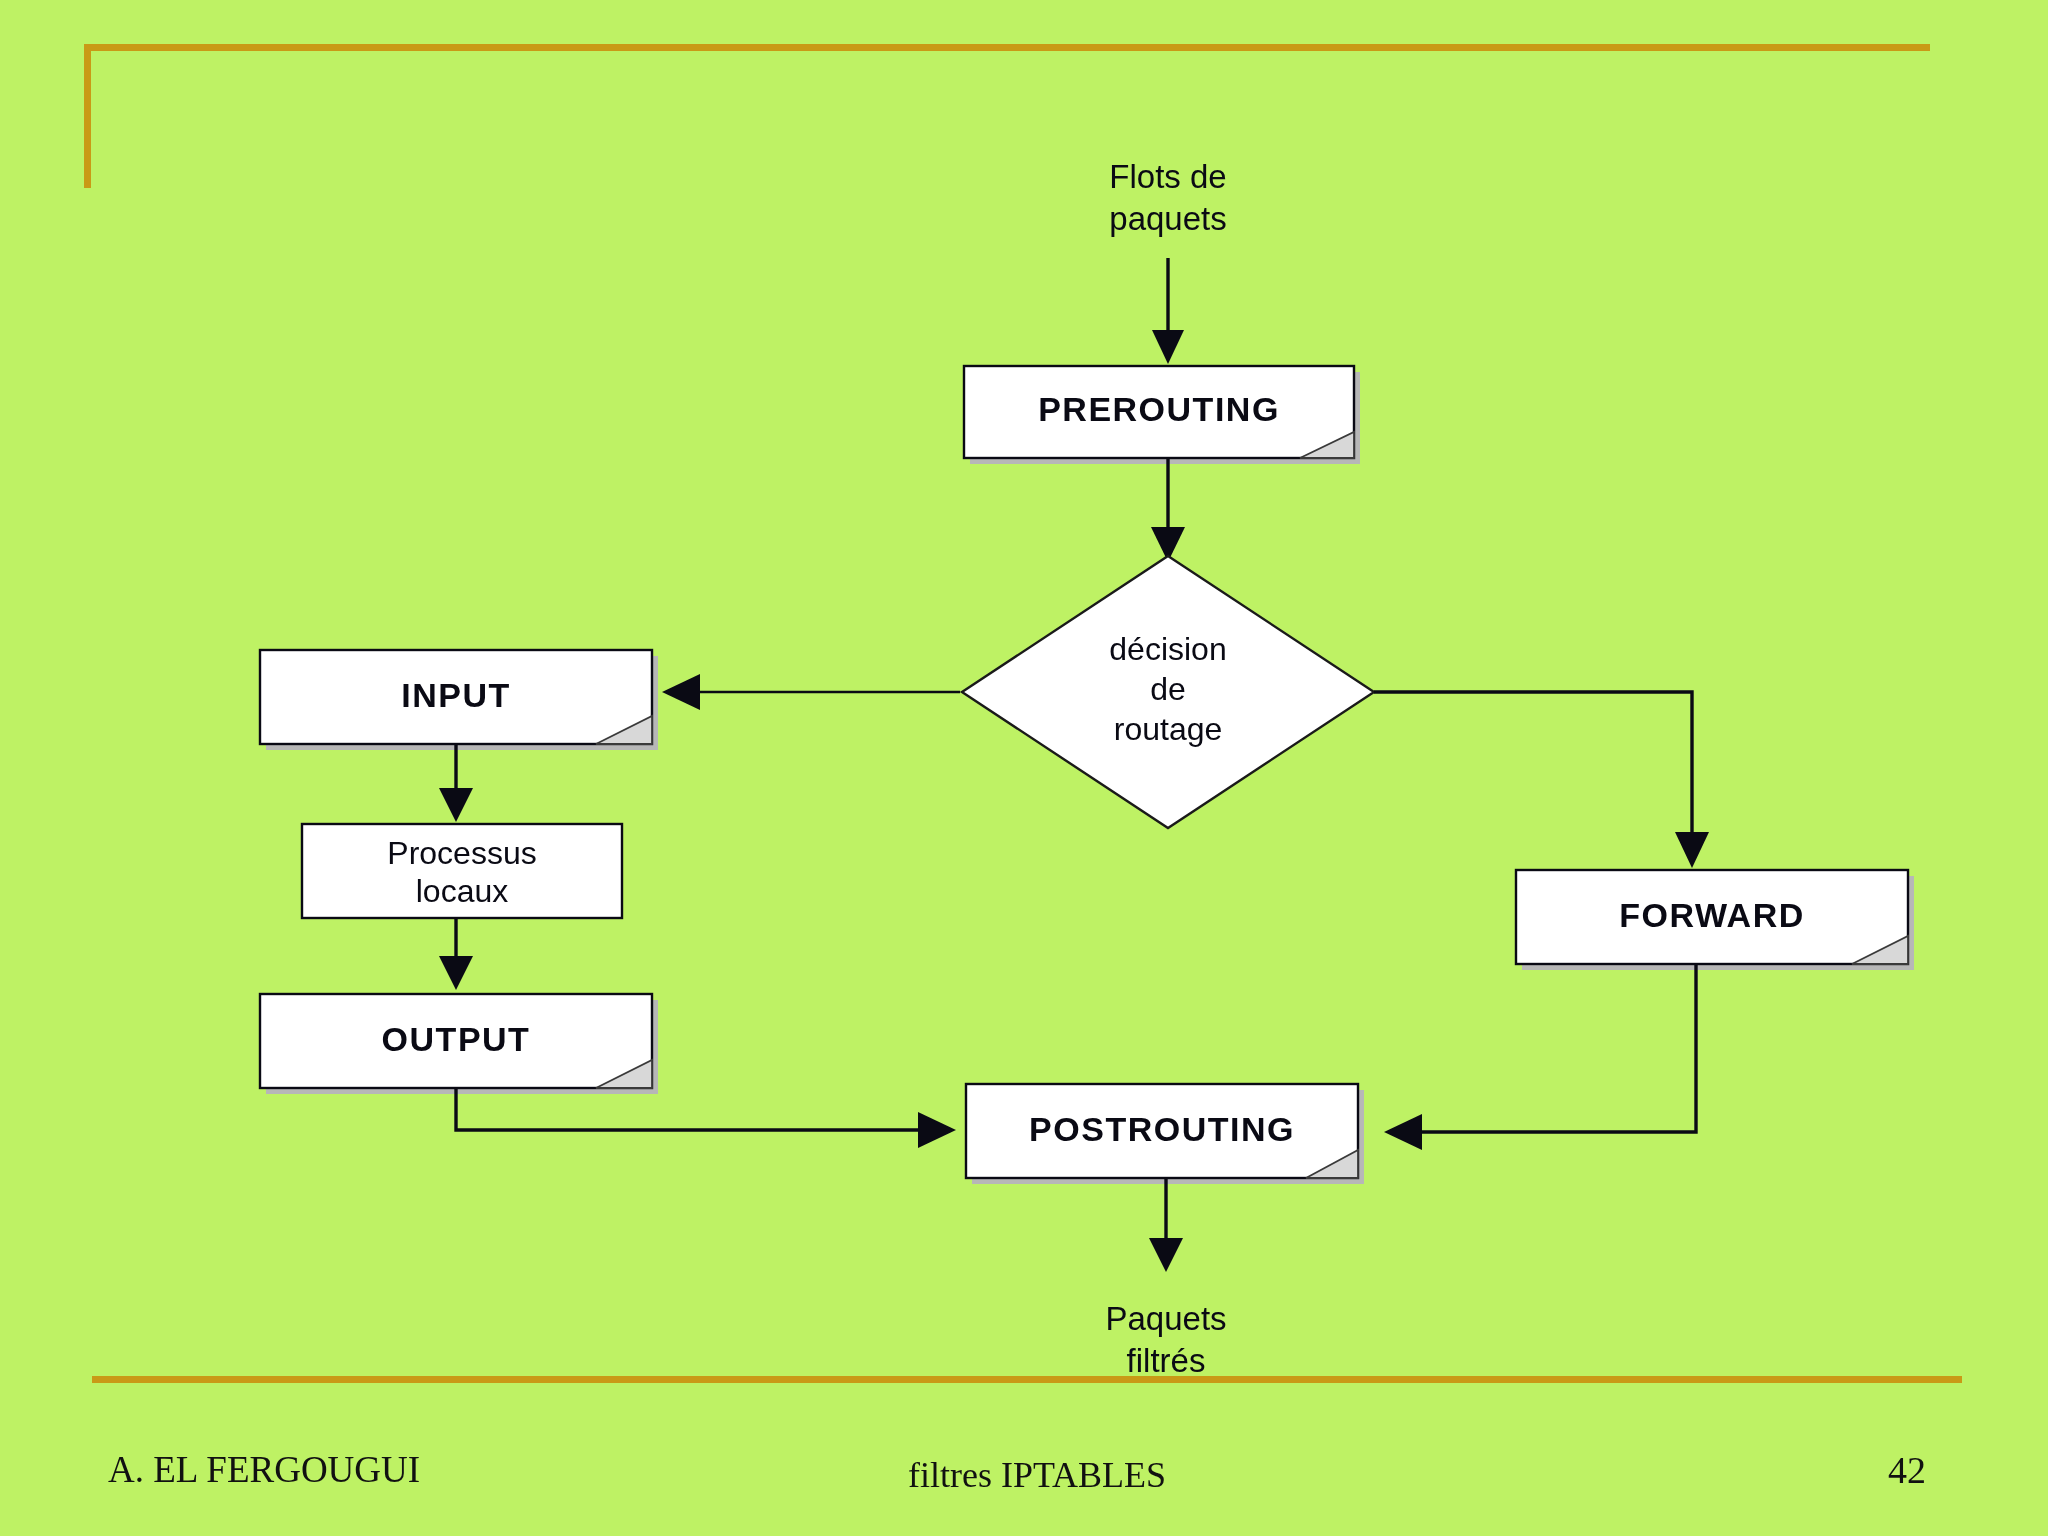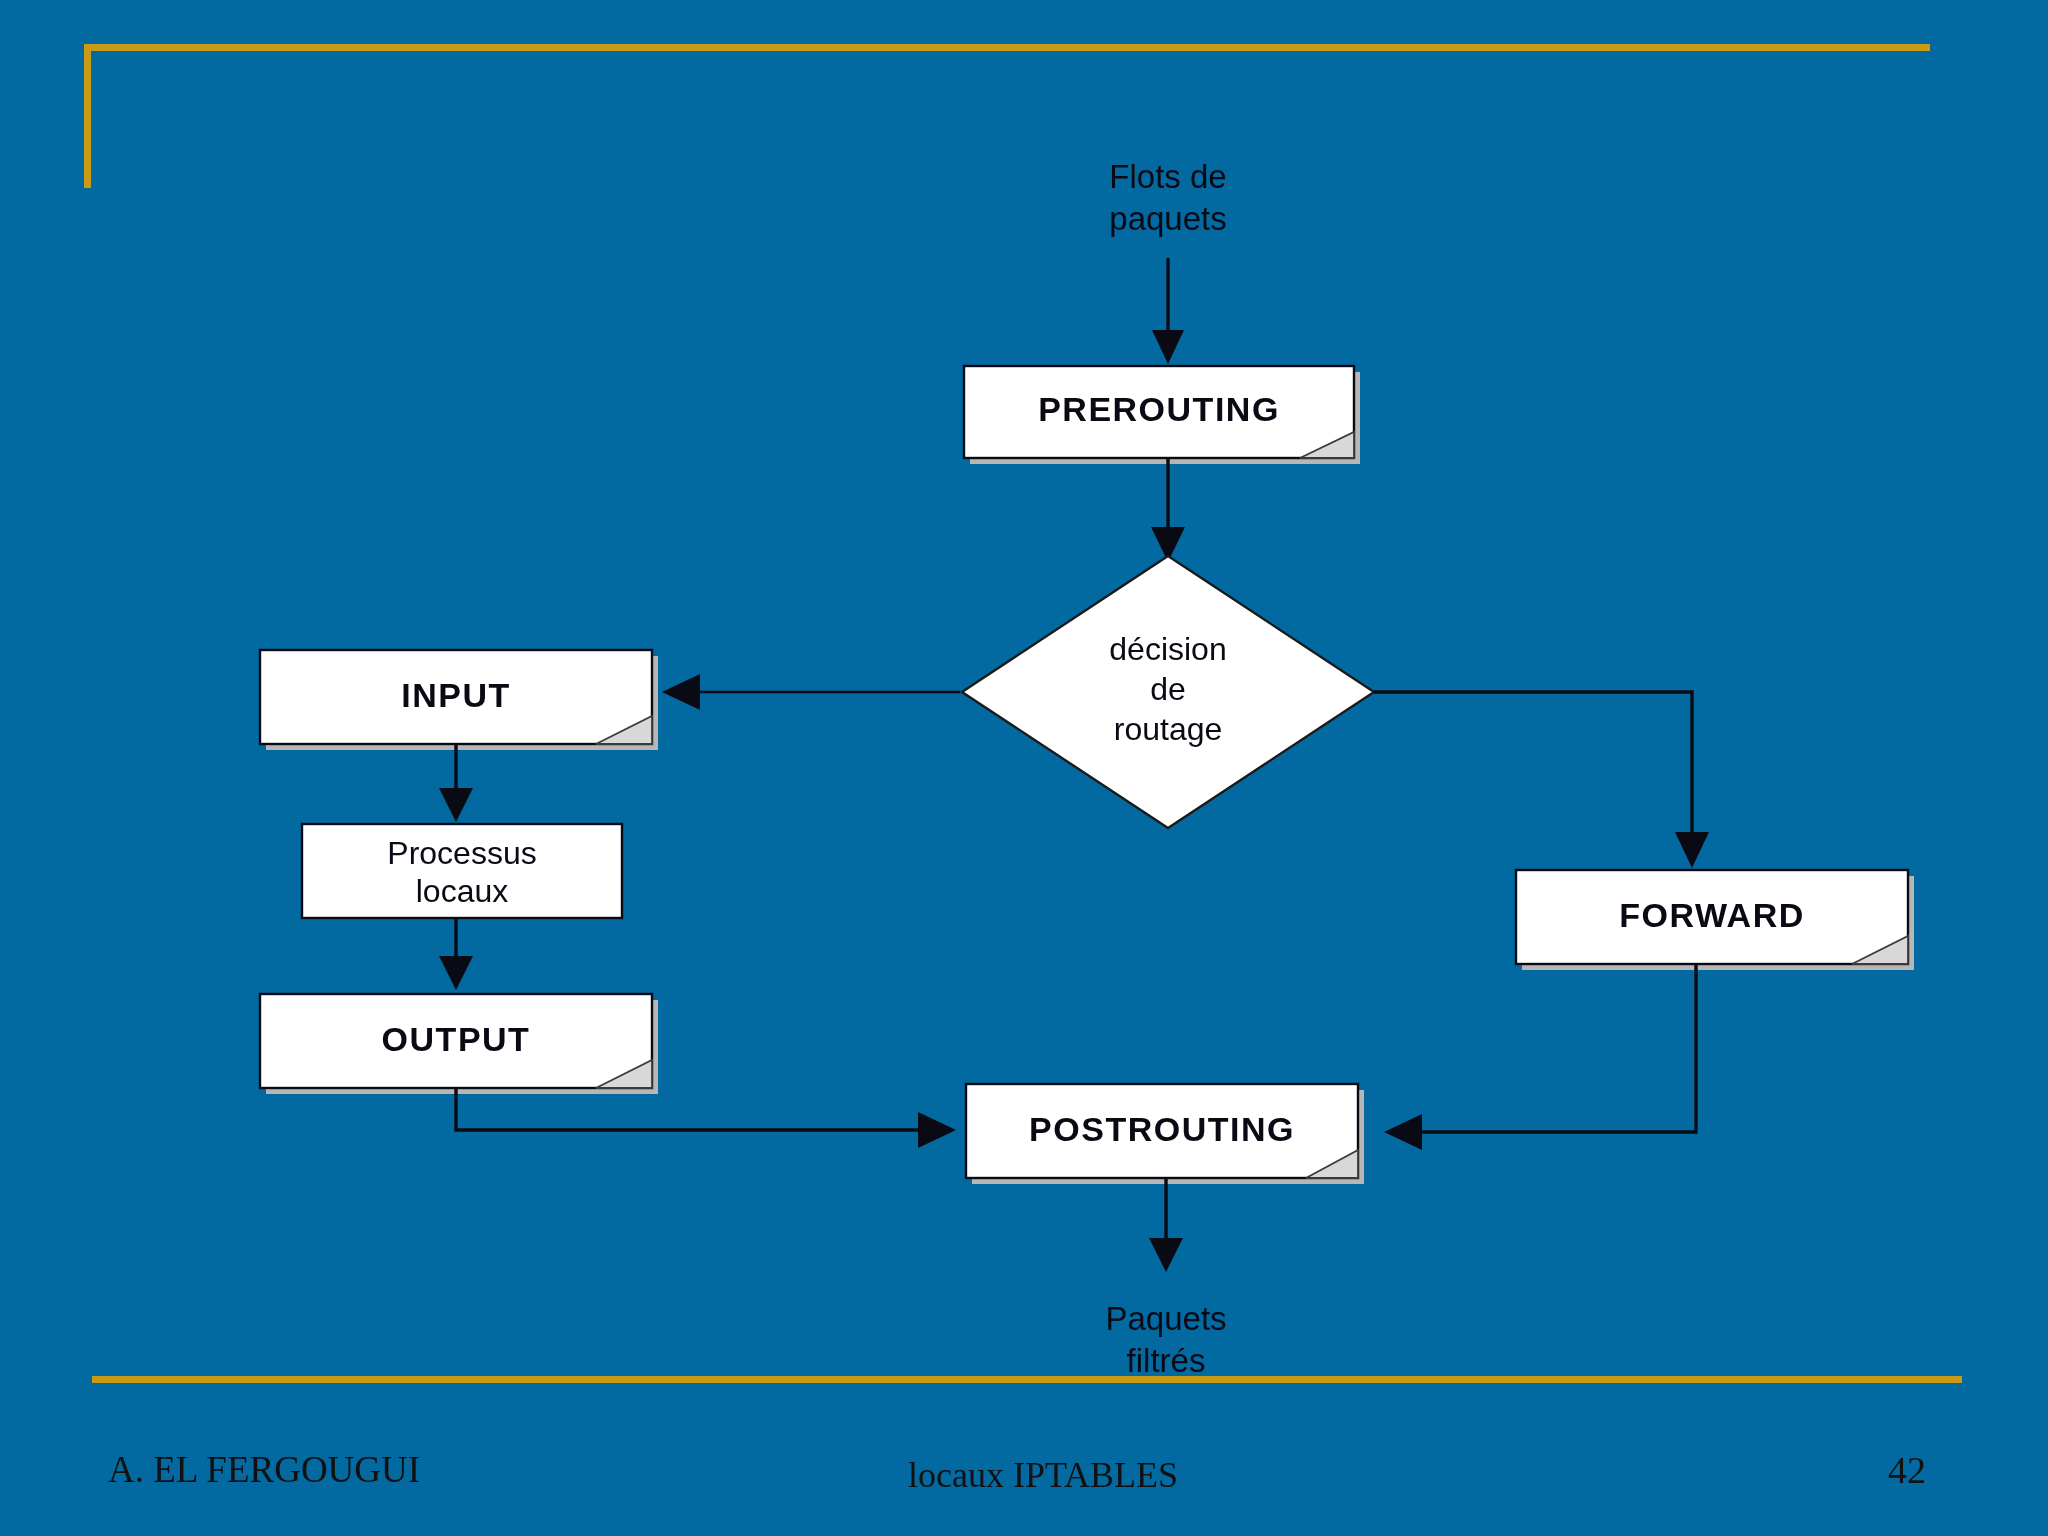--- a/index.html
+++ b/index.html
@@ -10,21 +10,21 @@
   body {
     width: 2048px;
     height: 1536px;
     font-family: "Liberation Sans", sans-serif;
     overflow: hidden;
     position: relative;
   }
   #slide {
     position: absolute;
     inset: 0;
-    background: #0369a1;
+    background: #bef264;
     text-align: center;
   }
   
   .rule-top {
     position: absolute;
     left: 84px;
     top: 44px;
     width: 1846px;
     height: 7px;
     background: #c99a16;
@@ -232,17 +232,17 @@
 
     <g>
       <text class="free-label" x="1166" y="1330">Paquets</text>
       <text class="free-label" x="1166" y="1372">filtrés</text>
     </g>
 
   </svg>
 
   <div class="footer">
     <div class="footer-author">A. EL FERGOUGUI</div>
-    <div class="footer-center">locaux IPTABLES</div>
+    <div class="footer-center">filtres IPTABLES</div>
     <div class="footer-page">42</div>
   </div>
 
 </div>
 
 </body></html>

